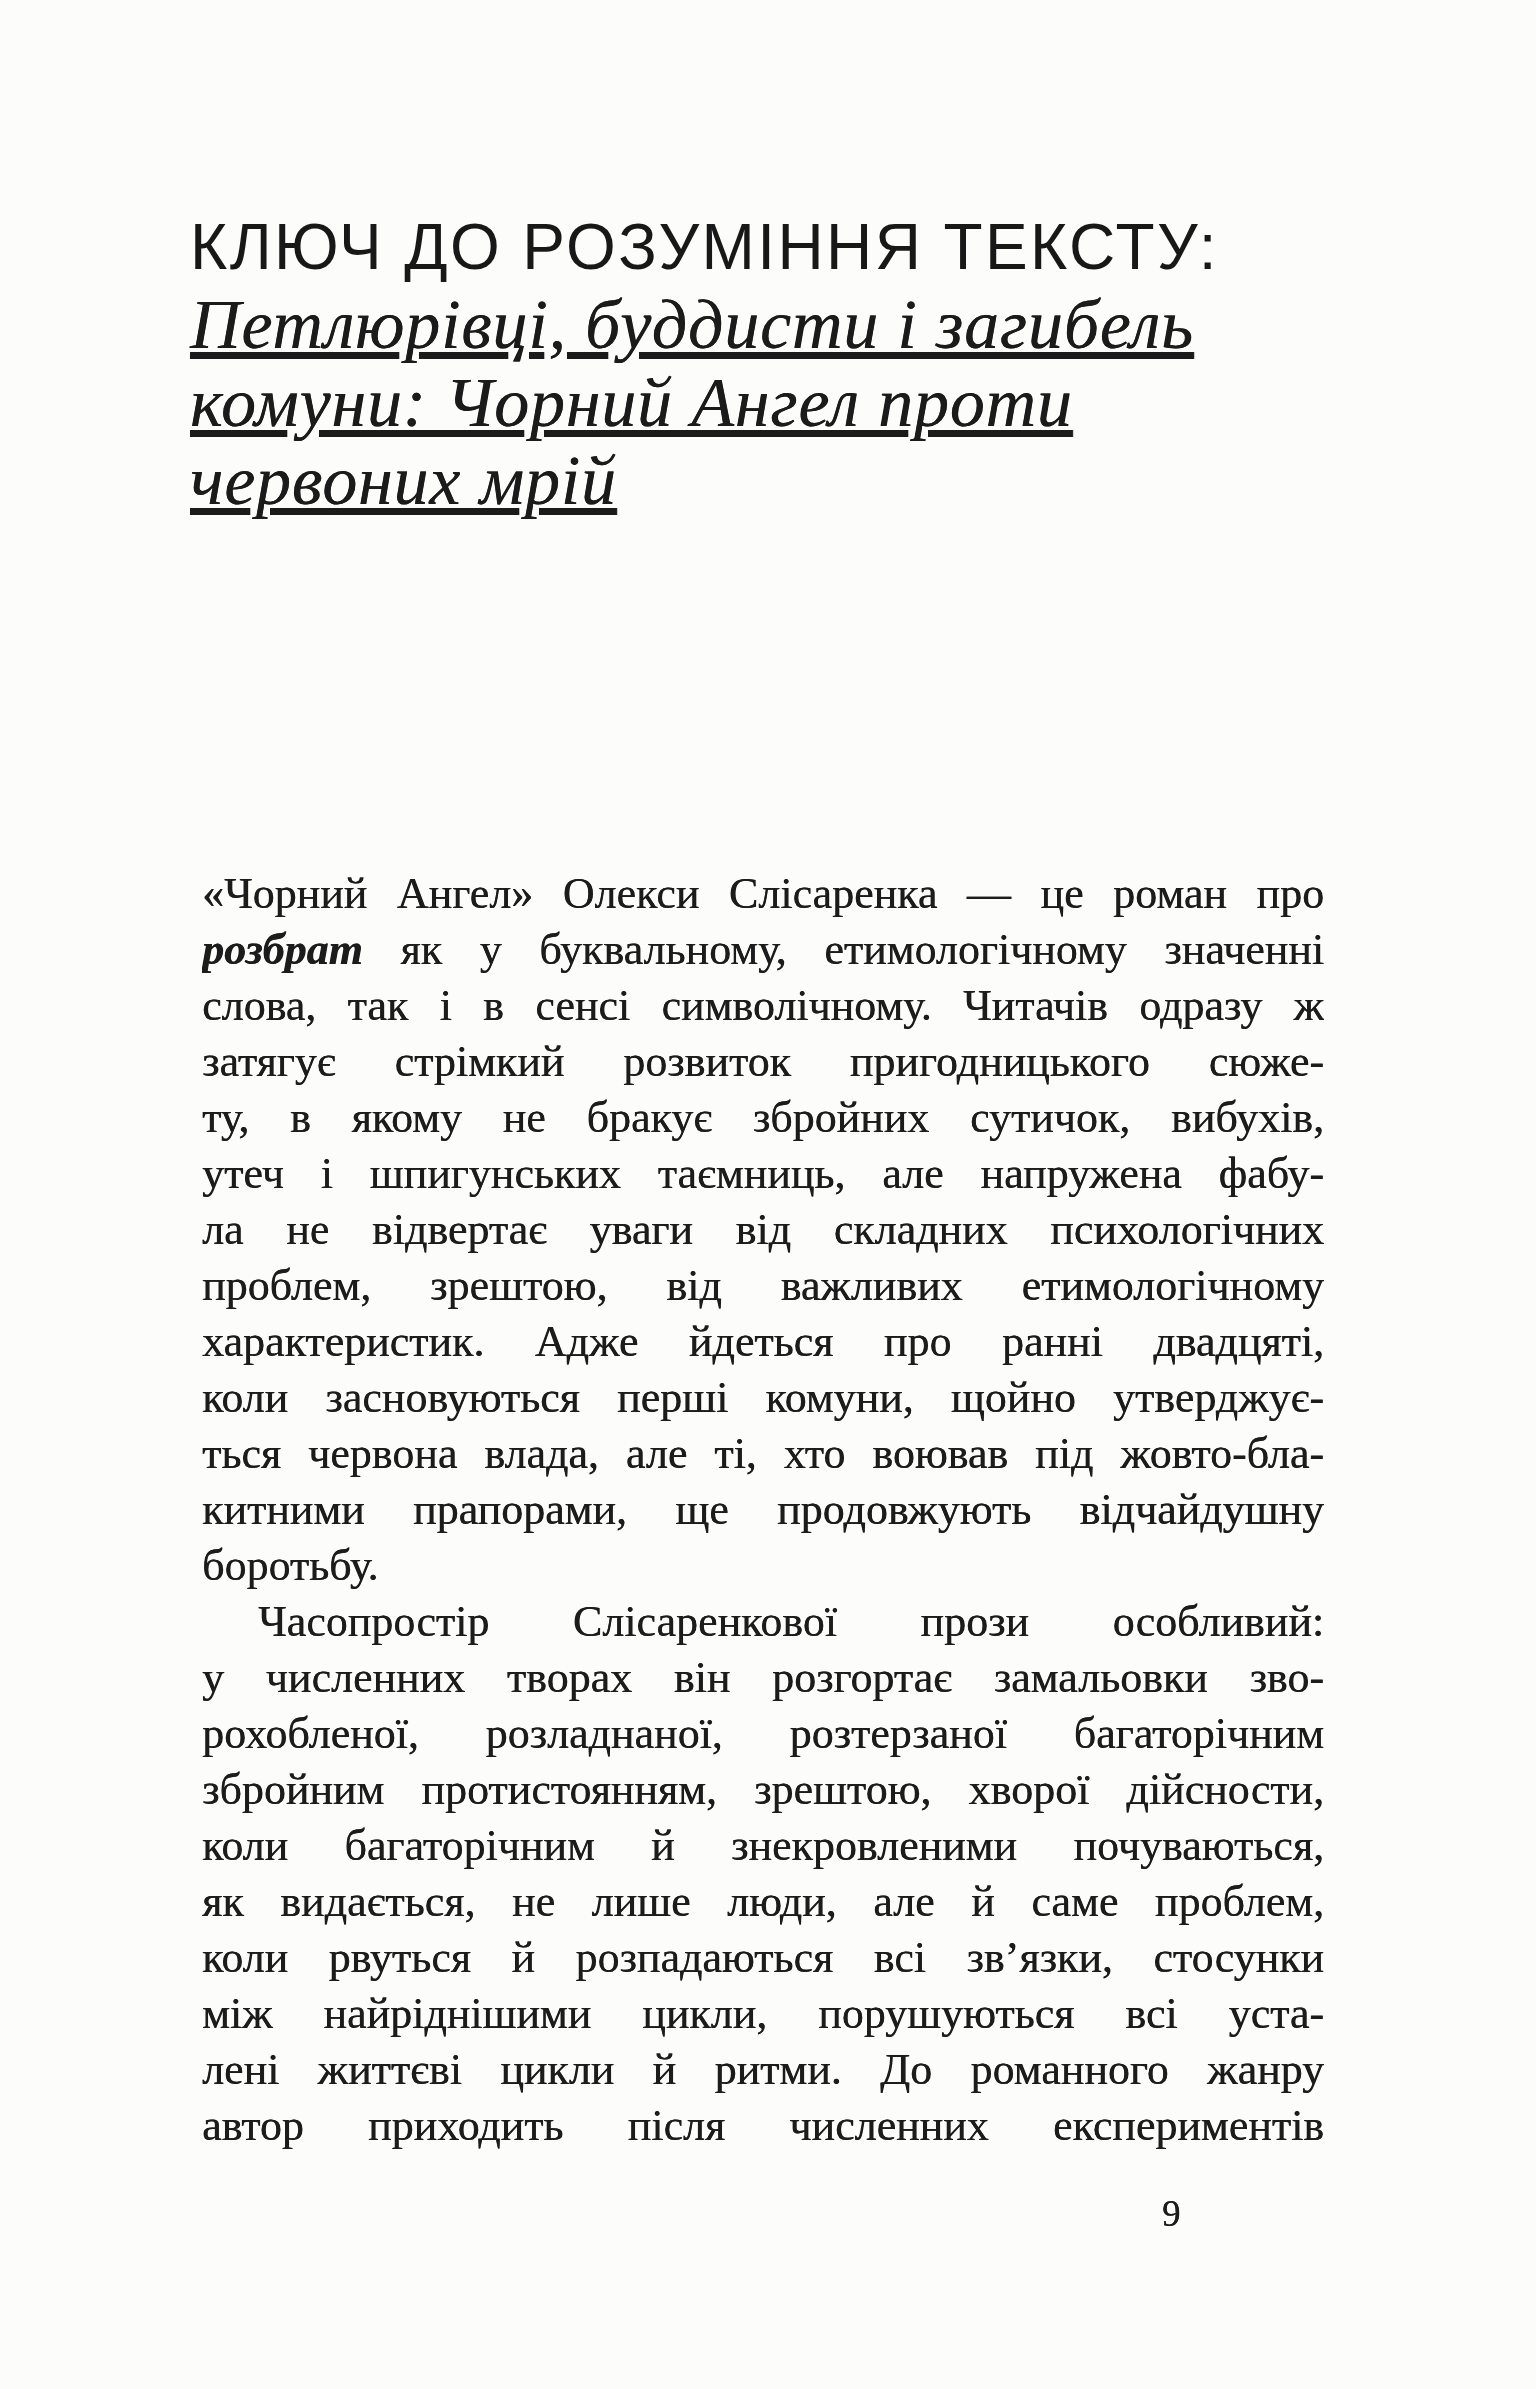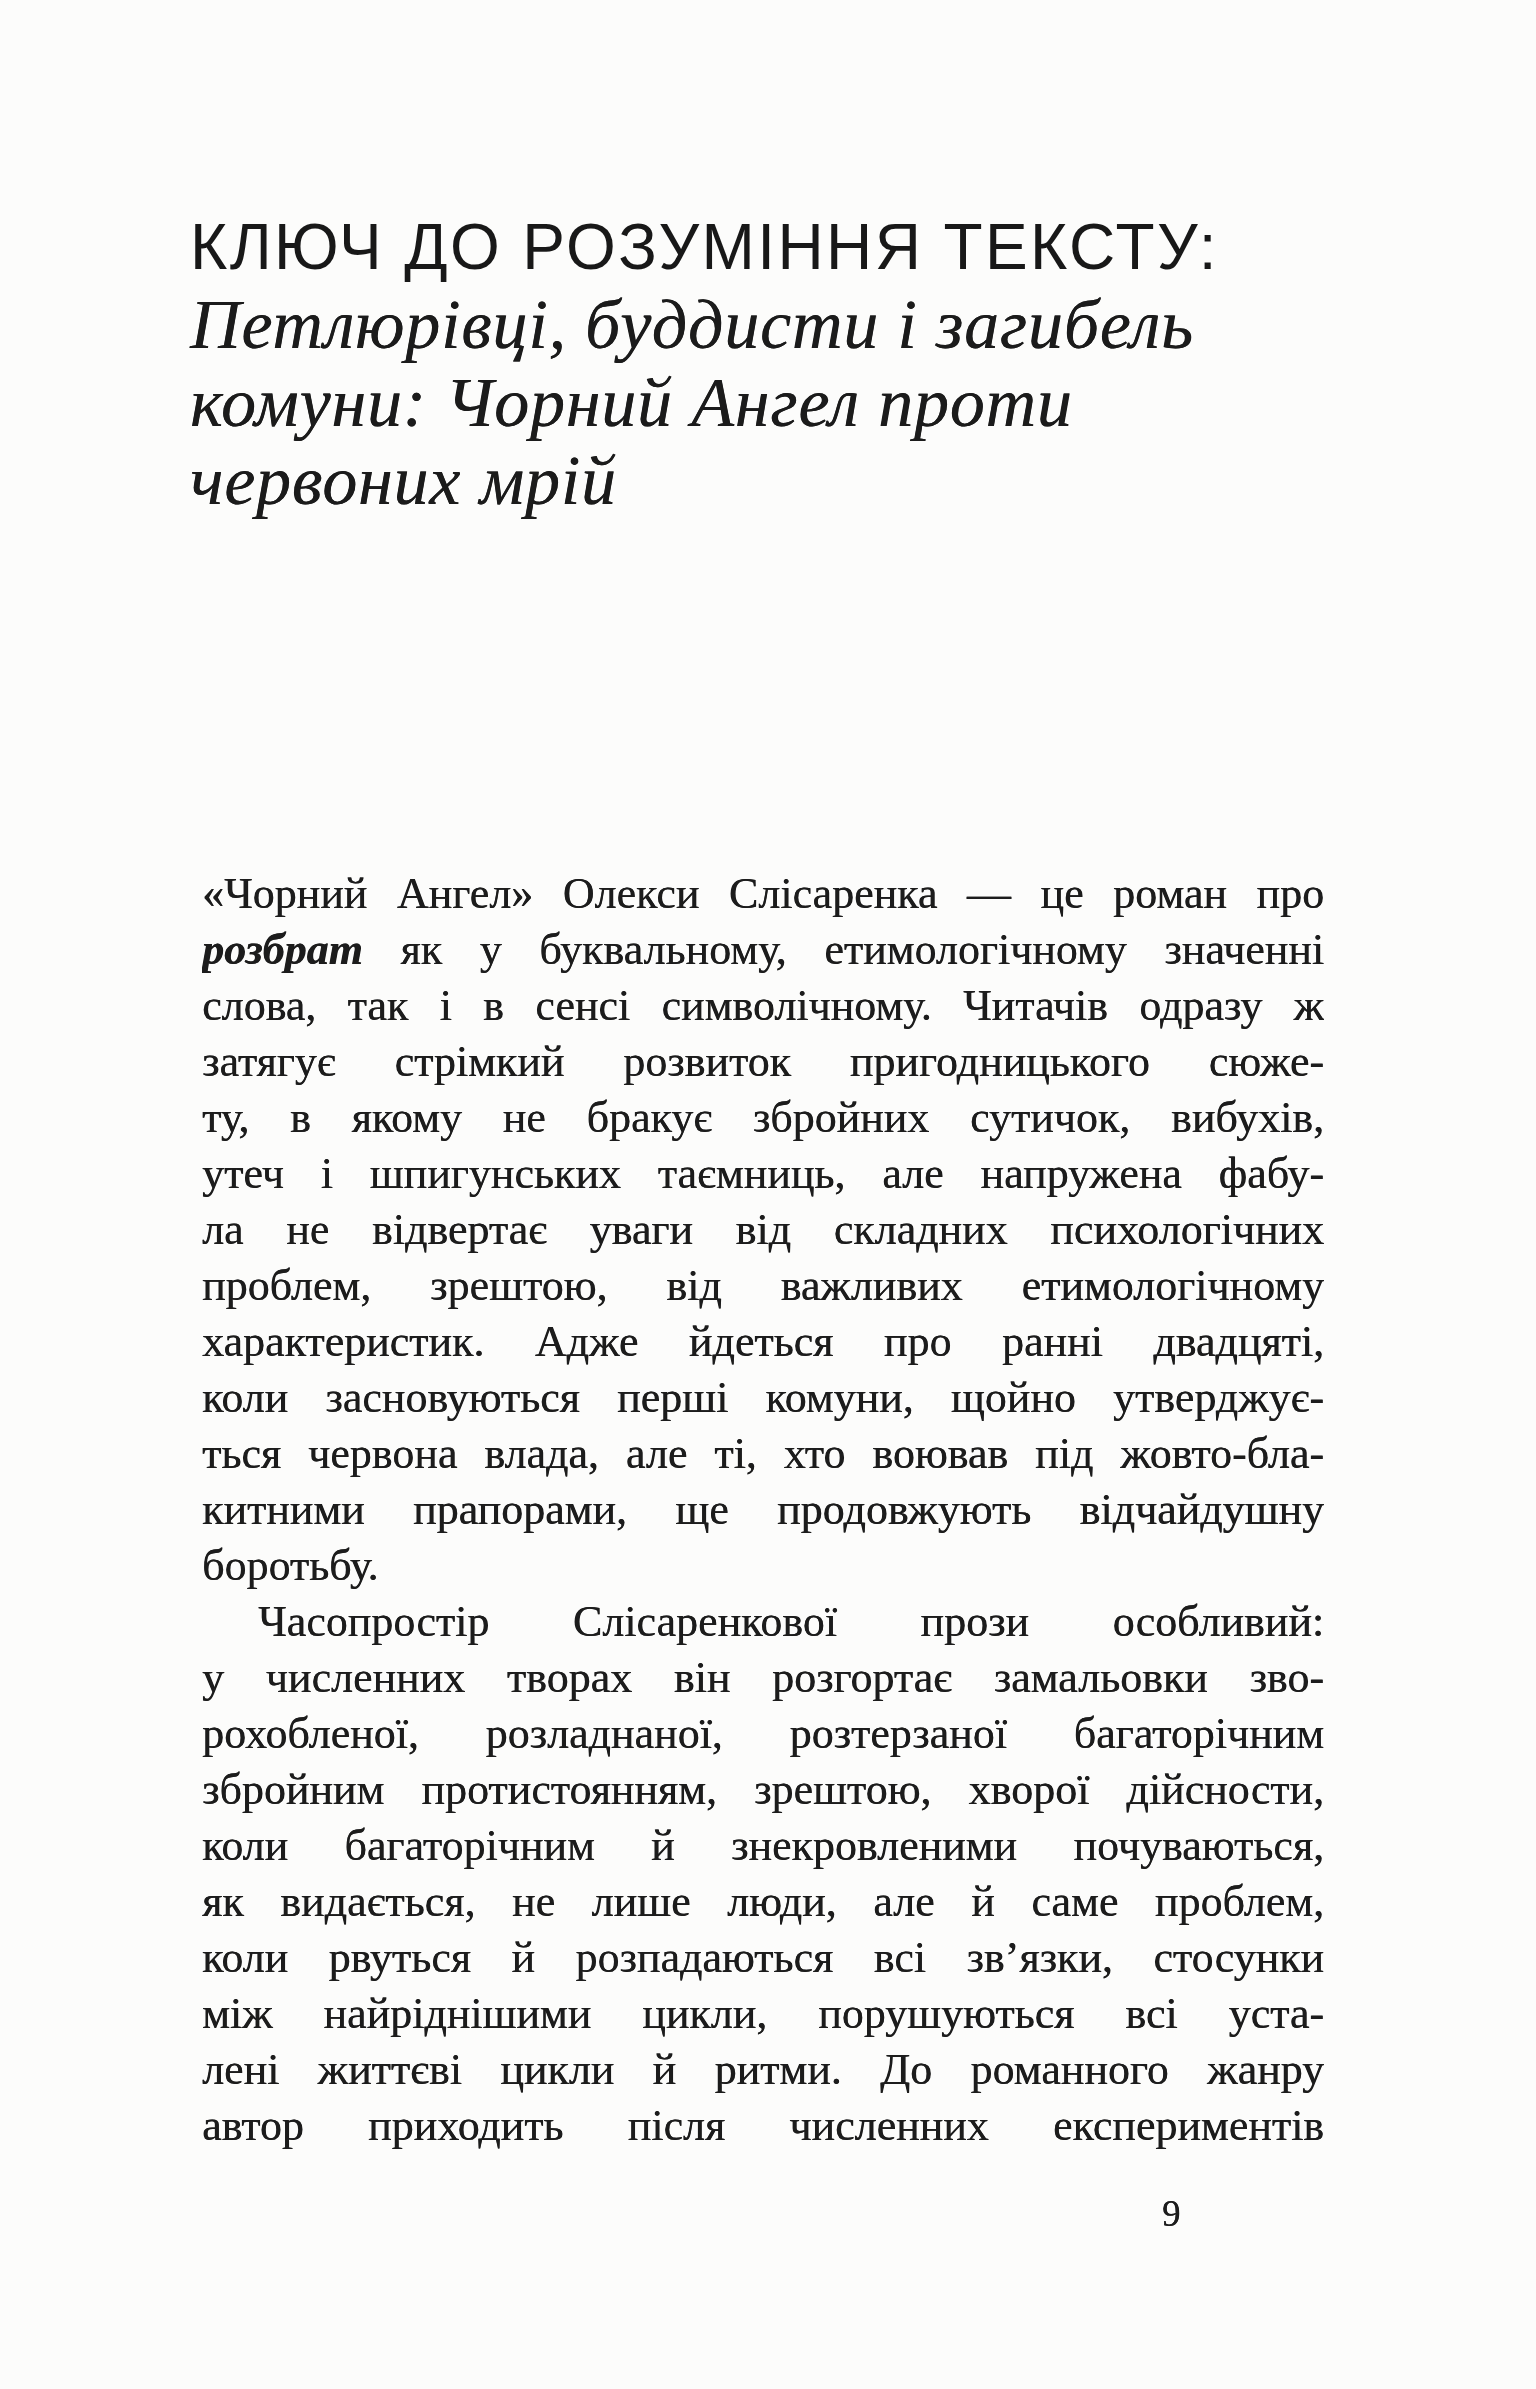--- a/index.html
+++ b/index.html
@@ -35,20 +35,21 @@
   .subtitle-line {
     font-family: "Liberation Serif", serif;
     font-style: italic;
     font-weight: 400;
     font-size: 70px;
     line-height: 78px;
     letter-spacing: 0.8px;
     color: #1b1b1b;
     text-shadow: 0.3px 0 0 currentColor;
     white-space: nowrap;
+    text-decoration: underline;
   }
   .body-block {
     position: absolute;
     top: 866px;
     left: 202px;
     width: 1122px;
   }
   .paragraph {
     margin: 0;
   }

